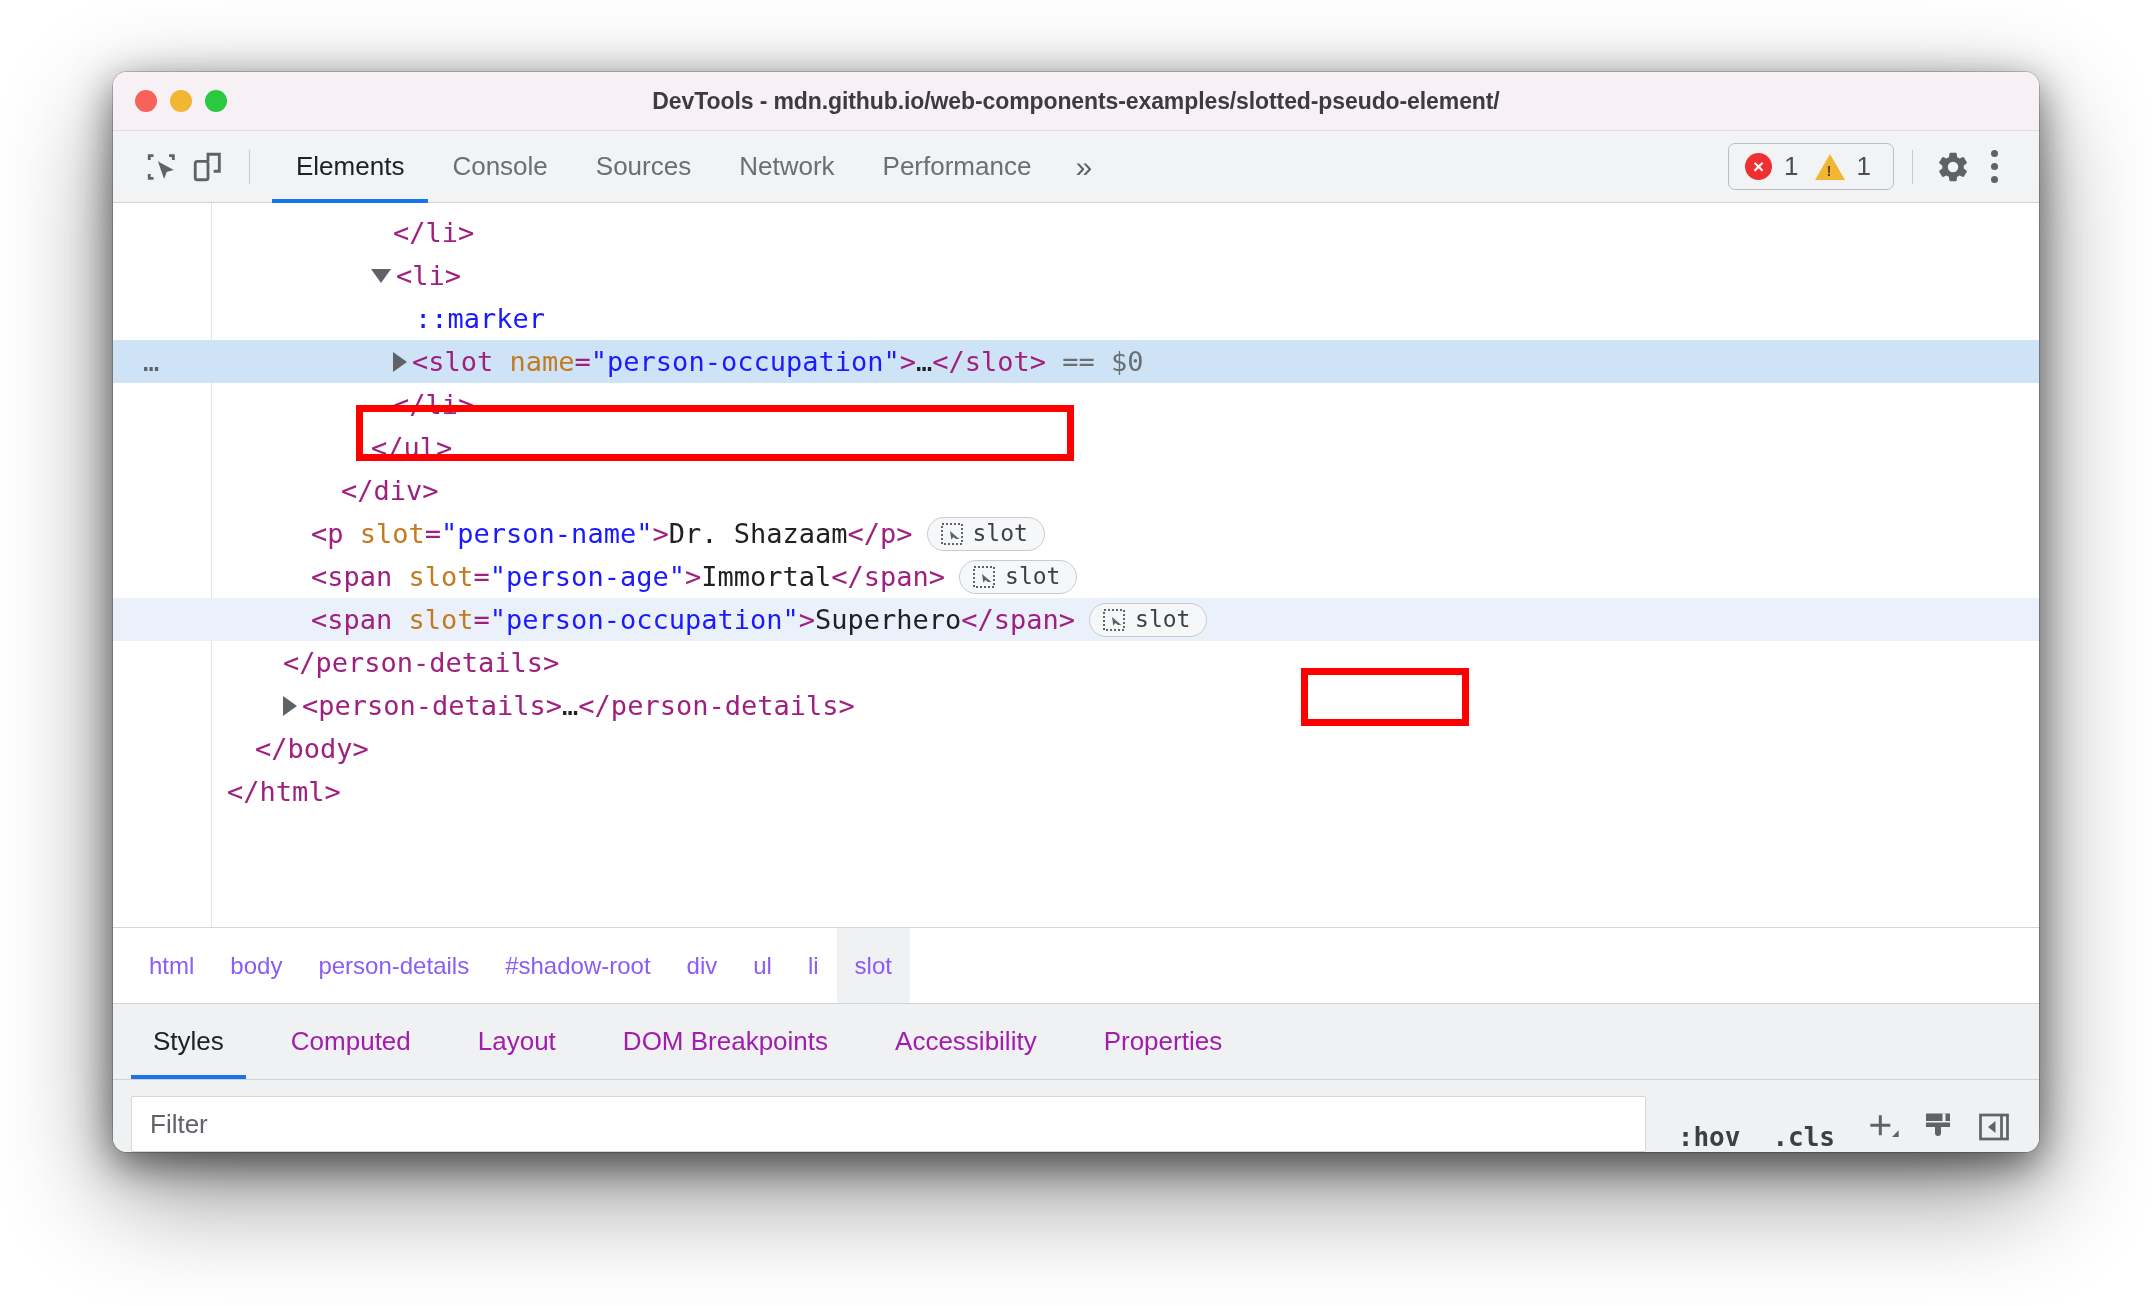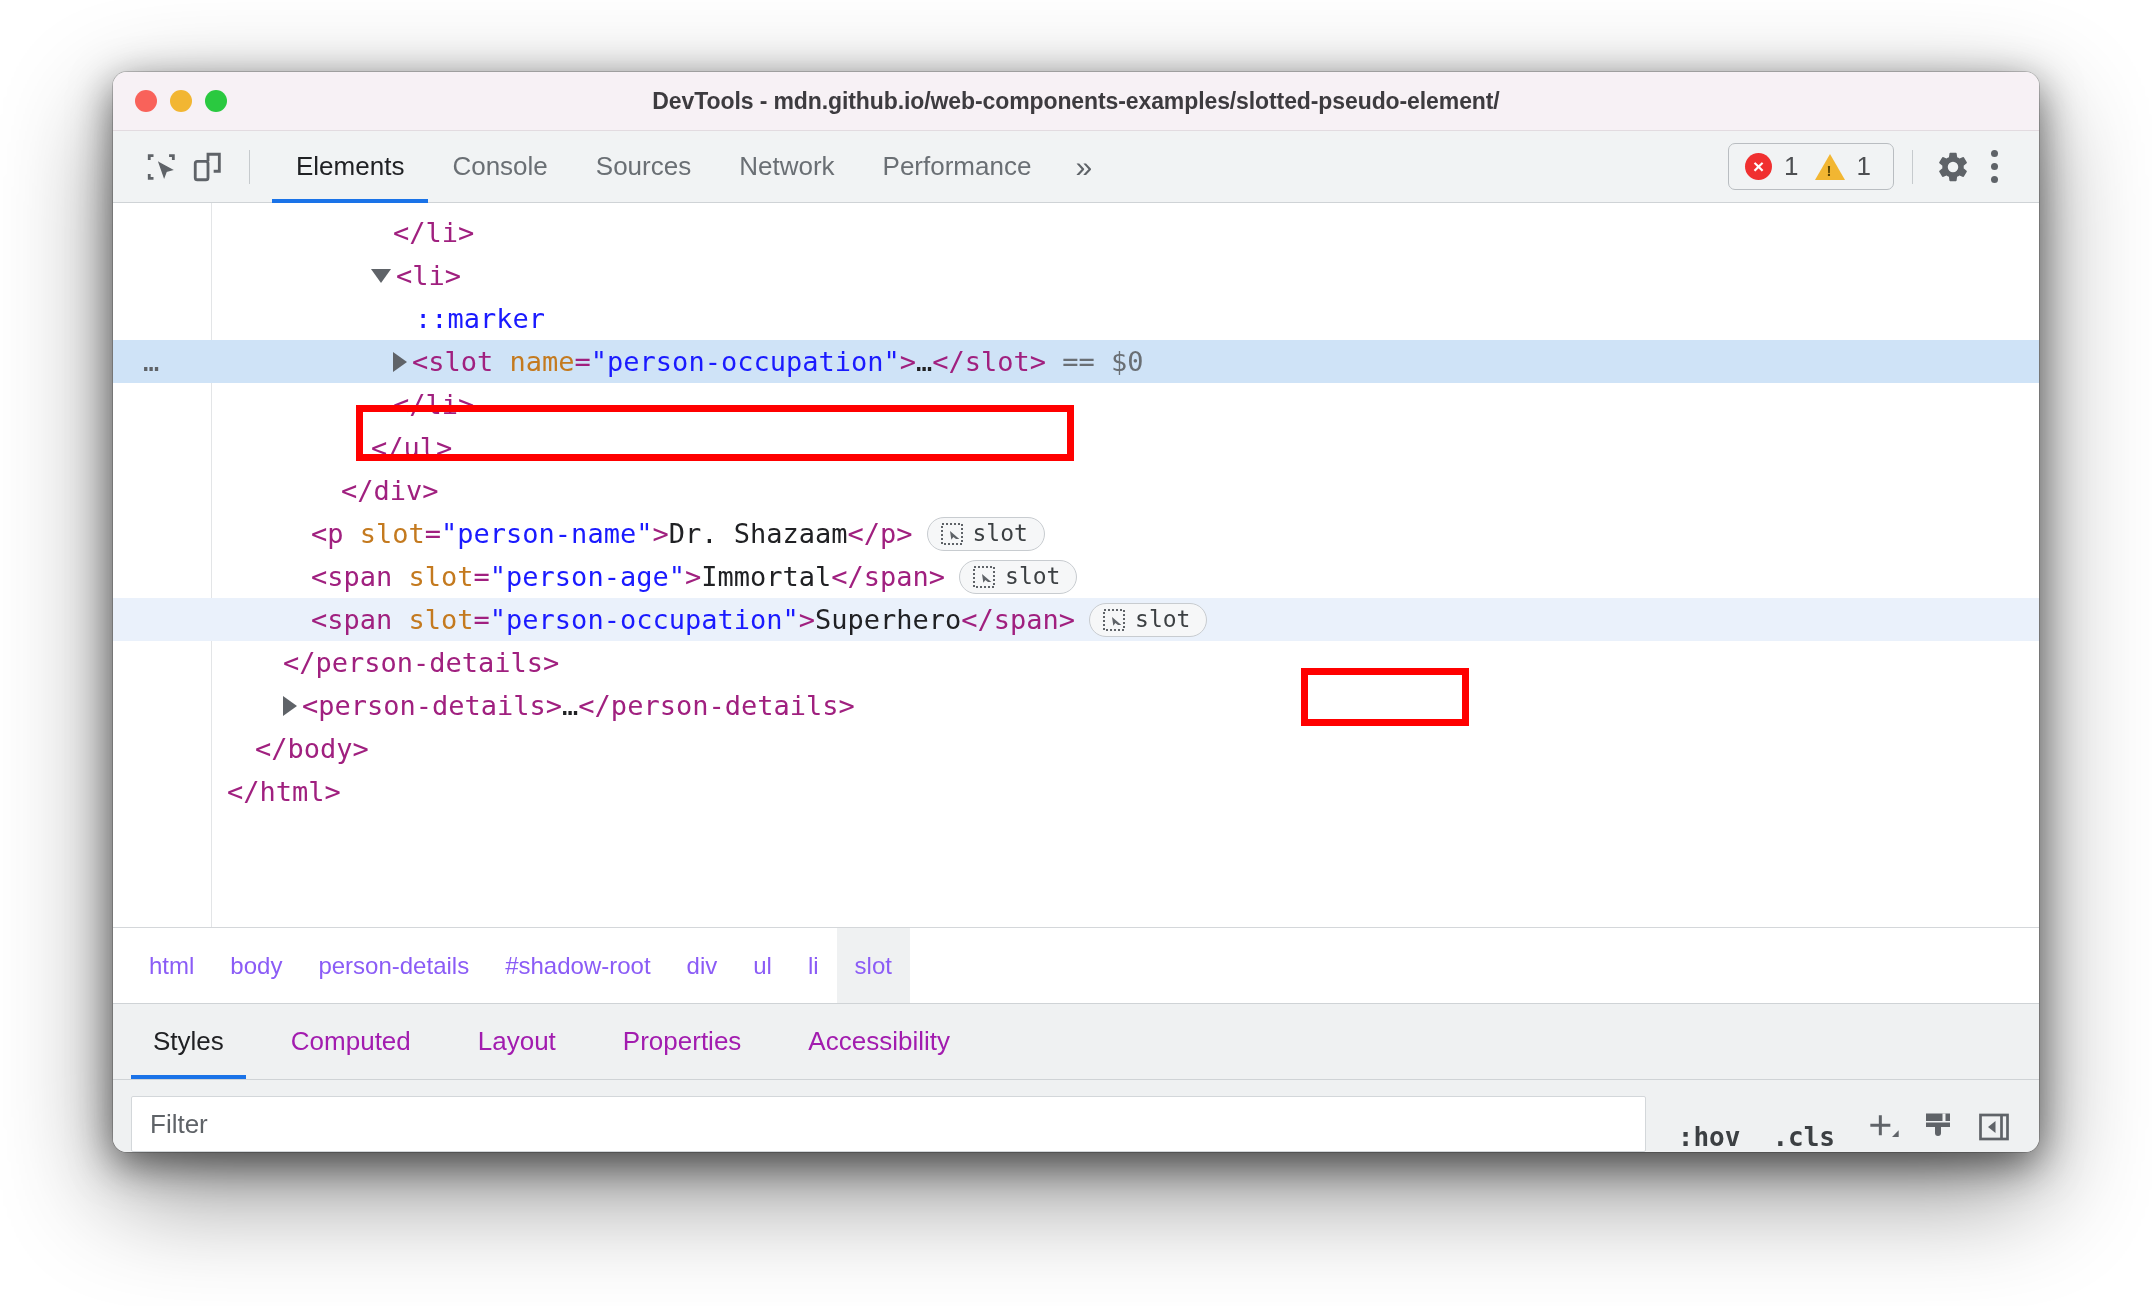--- a/index.html
+++ b/index.html
@@ -452,22 +452,23 @@
         <div class="crumb">div</div>
         <div class="crumb">ul</div>
         <div class="crumb">li</div>
         <div class="crumb active">slot</div>
       </div>
 
     <div class="side-tabs" id="side-tabs">
         <div class="stab active">Styles</div>
         <div class="stab">Computed</div>
         <div class="stab">Layout</div>
+        <div class="stab">DOM Breakpoints</div>
+        <div class="stab">Accessibility</div>
         <div class="stab">Properties</div>
-        <div class="stab">Accessibility</div>
       </div>
 
     <div class="filterbar">
       <div class="filter-input">
         <span class="filter-placeholder">Filter</span>
       </div>
       <div class="fb-btn">:hov</div>
       <div class="fb-btn">.cls</div>
       <div class="fb-icon">
         <svg width="40" height="40" viewBox="0 0 24 24" fill="none" stroke="currentColor" stroke-width="1.8">

